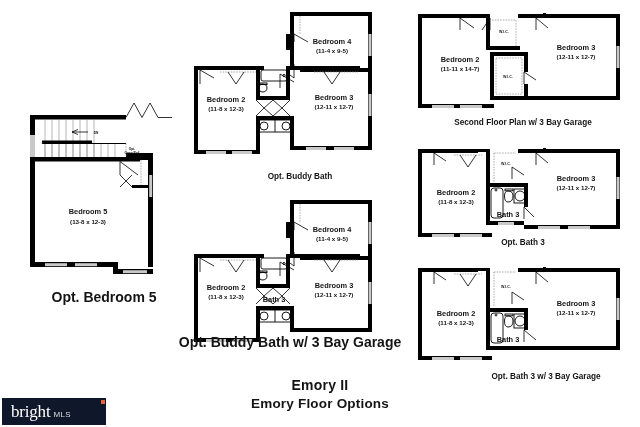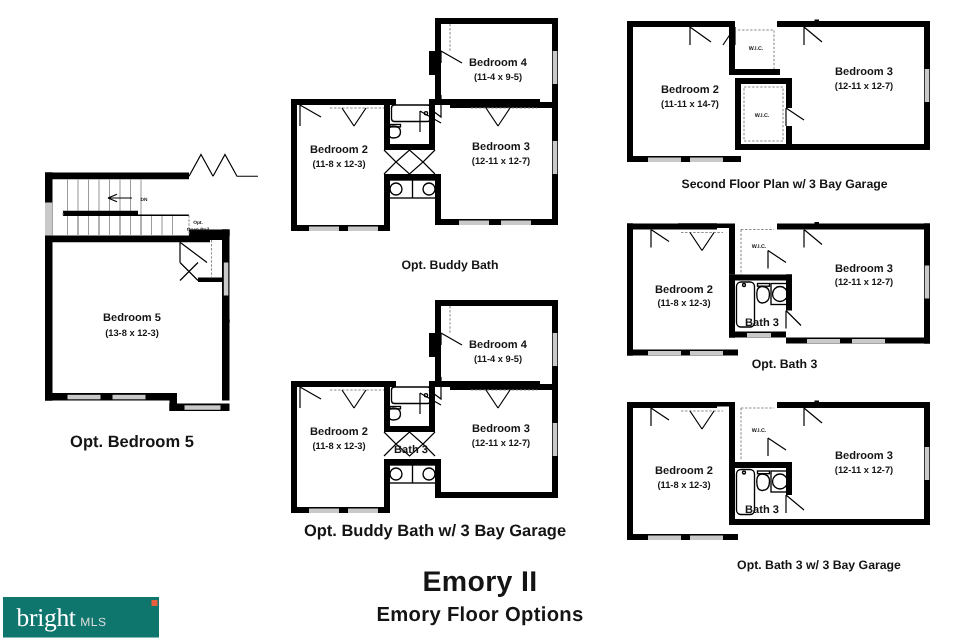--- a/index.html
+++ b/index.html
@@ -5,24 +5,24 @@
   html,body{margin:0;padding:0;background:#ffffff;}
   body{width:640px;height:427px;position:relative;overflow:hidden;
        font-family:"Liberation Sans",sans-serif;color:#111;}
   .stage{position:absolute;inset:0;}
   .panel{position:absolute;}
   .panel svg{display:block;overflow:visible;}
   .cap{position:absolute;text-align:right;font-weight:bold;color:#141414;
        white-space:nowrap;transform:translateX(-50%);}
   .title{position:absolute;left:320px;transform:translateX(-50%);
          text-align:center;font-weight:bold;color:#141414;line-height:1.28;}
-  .title .l1{font-size:19px;letter-spacing:.2px;}
+  .title .l1{font-size:14px;letter-spacing:.2px;}
   .title .l2{font-size:13.5px;letter-spacing:.2px;}
   .logo{position:absolute;left:2px;top:398px;width:104px;height:27px;
-        background:#0f766e;display:flex;align-items:center;}
+        background:#0f172a;display:flex;align-items:center;}
   .logo .lw{display:flex;align-items:baseline;padding-left:9px;}
   .logo .b{font-family:"Liberation Serif",serif;font-size:17px;color:#ffffff;
            letter-spacing:-.2px;position:relative;}
   .logo .dot{position:absolute;width:3.5px;height:3.5px;background:#e8603c;
              right:1.5px;top:2px;border-radius:0;}
   .logo .mls{font-size:8px;color:#dcdcdc;margin-left:3px;letter-spacing:.4px;}
   text{font-family:"Liberation Sans",sans-serif;fill:#141414;}
   .rn{font-size:7.4px;font-weight:bold;text-anchor:middle;}
   .rd{font-size:6.2px;font-weight:bold;text-anchor:middle;}
   .tiny{font-size:3.6px;font-weight:bold;text-anchor:middle;}
@@ -97,21 +97,21 @@
       <path class="door" d="M100 66.5 L118 80 M100 66.5 L100 80"></path>
       <path class="door" d="M100 80 L112 92 M100 92 L112 80"></path>
       <rect class="wall" x="112" y="62" width="16" height="3"></rect>
       <rect class="wall" x="112" y="90" width="16" height="3"></rect>
       <path class="dash" d="M121 65 L121 90"></path>
 
       <text class="rn" x="68" y="119">Bedroom 5</text>
       <text class="rd" x="68" y="129">(13-8 x 12-3)</text>
     </svg>
   </div>
-  <div class="cap" style="left:88px;top:289px;font-size:11px;">Opt. Bedroom 5</div>
+  <div class="cap" style="left:104px;top:289px;font-size:14px;">Opt. Bedroom 5</div>
 
   <div class="panel" style="left:190px;top:8px;">
     <svg width="180" height="160" viewBox="0 0 180 160">
 
       <rect class="wall" x="100" y="4" width="82" height="4"></rect>
       <rect class="wall" x="100" y="4" width="4" height="22"></rect>
       <rect class="wall" x="100" y="26" width="4" height="16"></rect>
       <rect class="wall" x="96" y="26" width="8" height="16"></rect>
       <rect class="wall" x="100" y="42" width="4" height="18"></rect>
       <rect class="wall" x="100" y="58" width="22" height="4"></rect>
@@ -230,21 +230,21 @@
       <rect class="fix" x="68" y="114" width="34" height="12"></rect>
       <circle class="fix" cx="74" cy="120" r="4"></circle>
       <circle class="fix" cx="96" cy="120" r="4"></circle>
       <line class="fix" x1="85" y1="114" x2="85" y2="126"></line>
       <path class="door" d="M66 92 L74 100 L66 108" fill="#fff"></path>
       <path class="door" d="M100 92 L92 100 L100 108" fill="#fff"></path>
       <path class="door" d="M74 100 L83 92 L92 100 L83 108 Z" fill="#fff"></path>
       <text class="rn" x="84" y="106">Bath 3</text>
     </svg>
   </div>
-  <div class="cap" style="left:290px;top:348px;font-size:11px;">Opt. Buddy Bath w/ 3 Bay Garage</div>
+  <div class="cap" style="left:290px;top:334px;font-size:14px;">Opt. Buddy Bath w/ 3 Bay Garage</div>
 
   <div class="panel" style="left:412px;top:8px;">
     <svg width="215" height="105" viewBox="0 0 215 105">
 
       <rect class="wall" x="6" y="6" width="4" height="94"></rect>
       <rect class="wall" x="6" y="6" width="68" height="4"></rect>
       <rect class="wall" x="6" y="96" width="76" height="4"></rect>
       <rect class="win" x="20" y="97" width="22" height="3"></rect>
       <rect class="win" x="48" y="97" width="22" height="3"></rect>
       <path class="door" d="M48 10 L62 20 M48 10 L48 22"></path>

